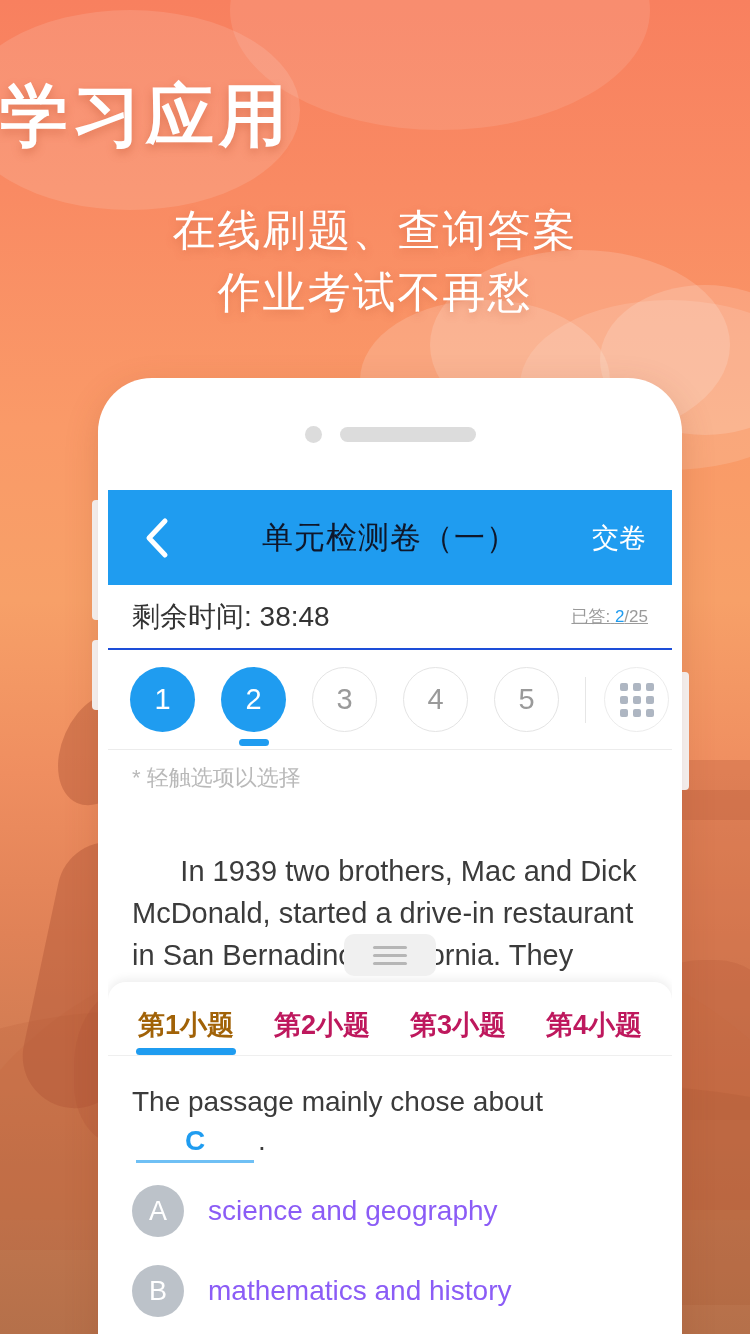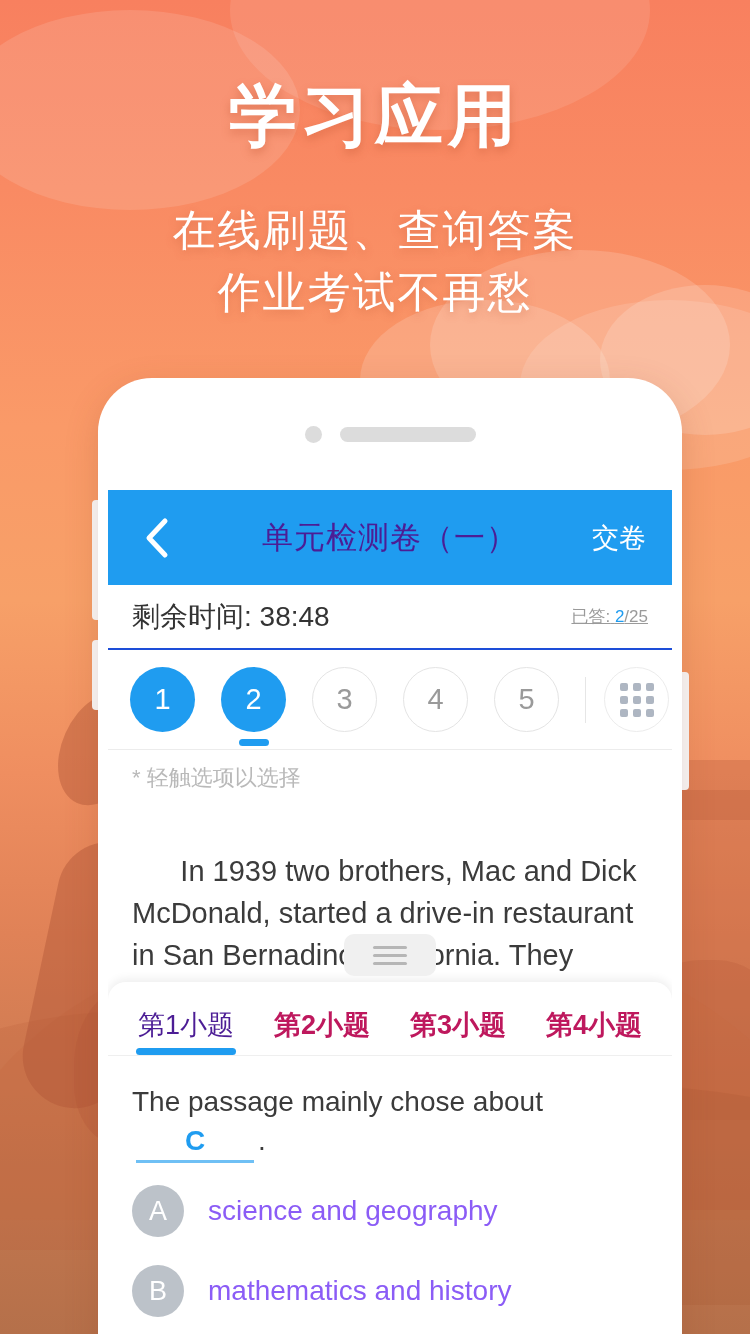--- a/index.html
+++ b/index.html
@@ -80,21 +80,21 @@
              border-radius: 50% 50% 38% 38%; background: rgba(178,86,55,0.30); }
 
   .vert-shade {
     position: absolute; left: 60px; top: 600px; width: 50px; bottom: 0;
     background: rgba(140,78,50,0.16);
   }
 
   
   .headline-wrap {
     position: absolute; left: 0; right: 0; top: 78px;
-    text-align: center; z-index: 5;
+    z-index: 5;
   }
   .headline {
     font-size: 68px; font-weight: bold; color: #ffffff;
     letter-spacing: 5px; line-height: 1.1;
     text-shadow: 0 4px 10px rgba(190,80,45,0.40);
   }
   .sub-wrap {
     position: absolute; left: 0; right: 0; top: 200px;
     text-align: center; z-index: 5;
   }
@@ -157,21 +157,21 @@
     position: relative;
   }
   .nav-back {
     width: 44px; height: 44px;
     display: flex; align-items: center; justify-content: center;
     cursor: pointer;
   }
   .nav-back svg { display: block; }
   .nav-title {
     position: absolute; left: 0; right: 0; text-align: center;
-    font-size: 31px; color: #4c1d95; letter-spacing: 1px;
+    font-size: 31px; color: #0f172a; letter-spacing: 1px;
     pointer-events: none;
   }
   .nav-submit {
     margin-left: auto; font-size: 27px; color: #ffffff;
     position: relative; z-index: 2; cursor: pointer; text-align: center;
   }
 
   
   .timer-bar {
     height: 65px;
@@ -262,21 +262,21 @@
   }
   .subtabs {
     display: flex; align-items: flex-end;
     height: 74px; padding: 0 10px;
     border-bottom: 1px solid #efefef;
   }
   .subtab {
     flex: 1; text-align: center; font-size: 27px; color: #be185d;
     padding-bottom: 12px; position: relative; cursor: pointer; font-weight: bold;
   }
-  .subtab.active { color: #4c1d95; font-weight: normal; }
+  .subtab.active { color: #a16207; font-weight: bold; }
   .subtab.active::after {
     content: ""; position: absolute; bottom: 0; left: 50%;
     transform: translateX(-50%);
     width: 100px; height: 7px; border-radius: 4px; background: #1f9cf0;
   }
 
   .q-stem {
     padding: 26px 24px 8px 24px;
     font-size: 28px; color: #3b3b3b; line-height: 1.4;
   }

